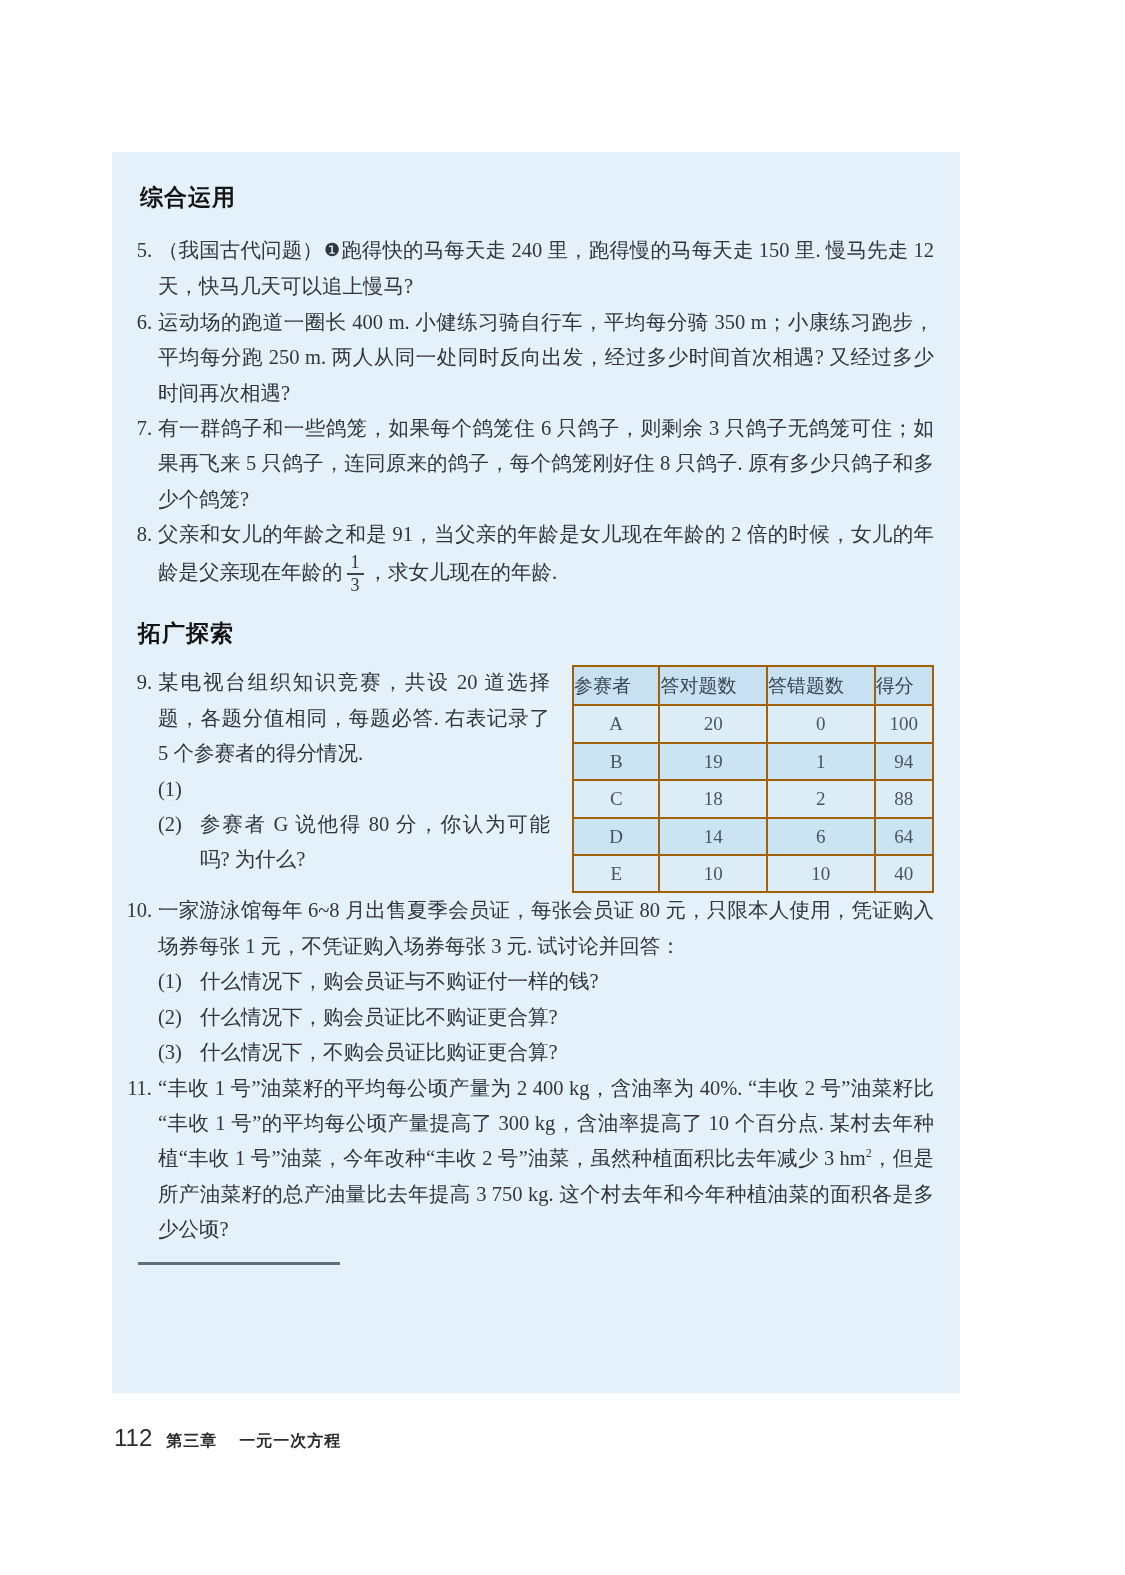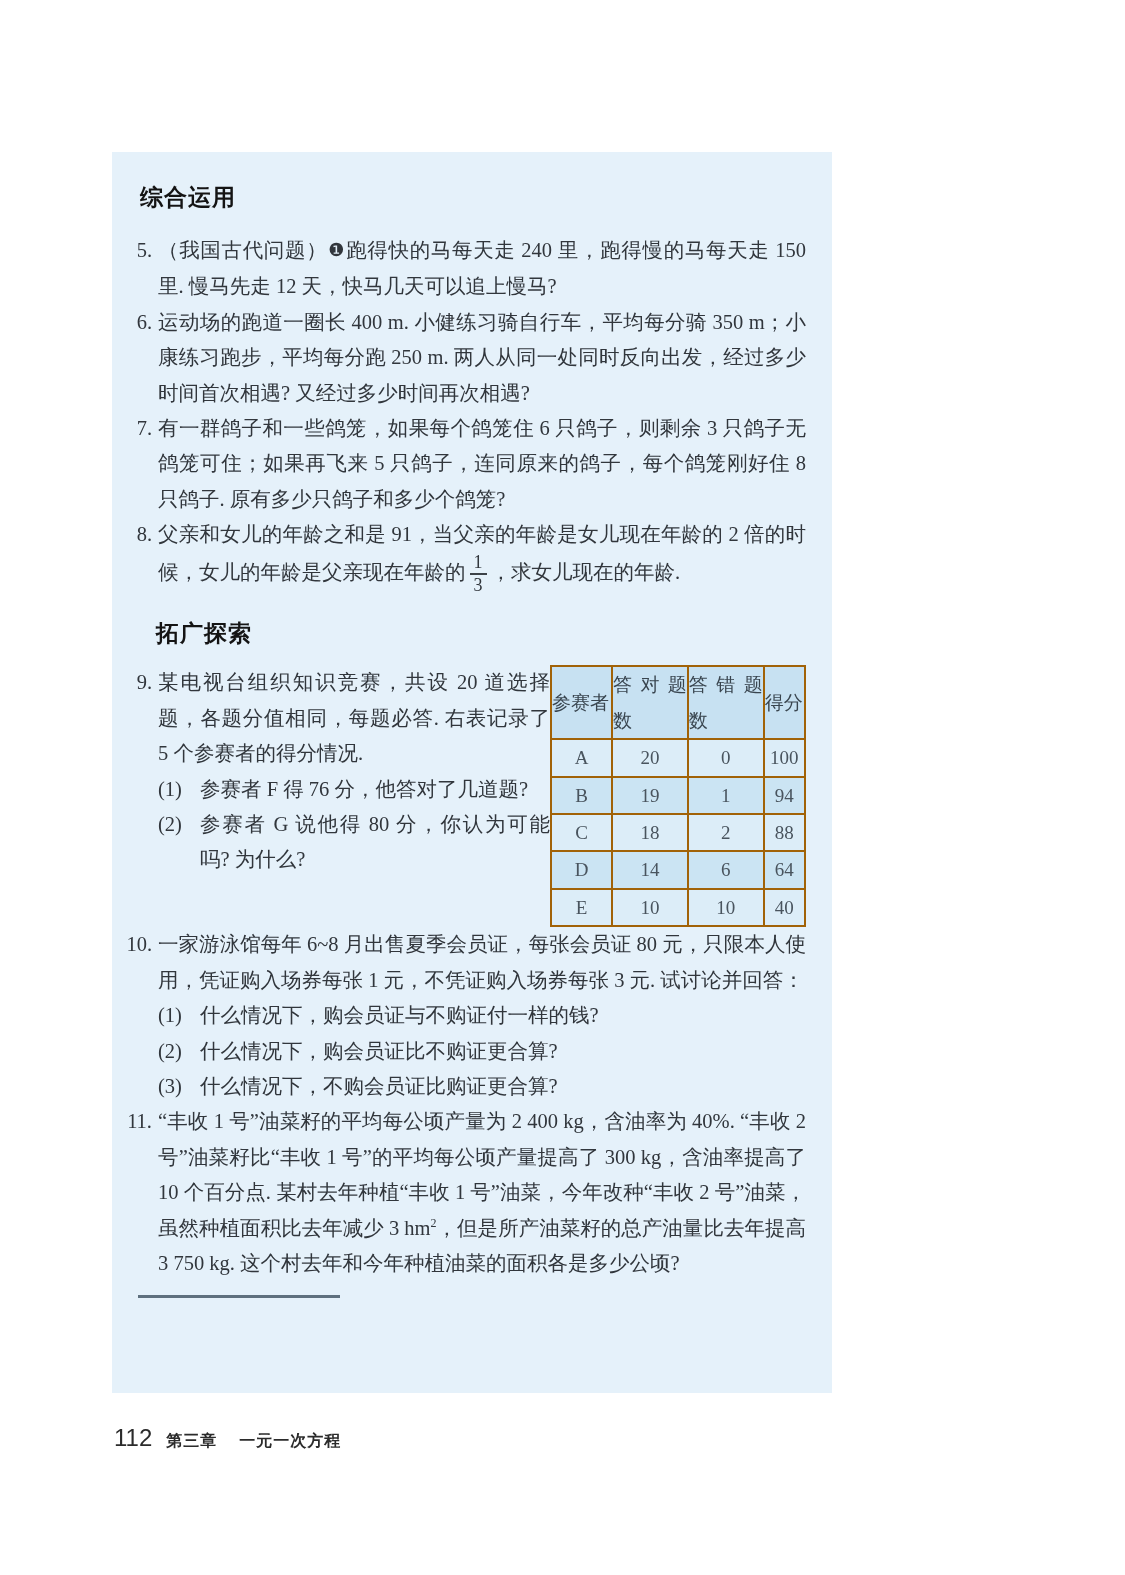--- a/index.html
+++ b/index.html
@@ -1,28 +1,28 @@
 <!DOCTYPE html>
 <html lang="zh"><head>
 <meta charset="utf-8">
 <style>
   * { margin:0; padding:0; box-sizing:border-box; }
   html,body { width:1125px; height:1575px; background:#ffffff; }
   body { position:relative; font-family:"Liberation Serif", serif; color:#31363c; }
 
   .content {
-    position:absolute; left:112px; top:152px; width:720px; height:1241px;
+    position:absolute; left:112px; top:152px; width:848px; height:1241px;
     background:#e5f1fa; padding:24px 26px 0 10px; overflow:hidden;
   }
 
   h2.section {
     font-family:"Liberation Sans", sans-serif; font-weight:bold;
     font-size:23px; color:#141414; margin:6px 0 20px 18px; letter-spacing:1px;
   }
-  h2.section.second { margin:24px 0 16px 34px; }
+  h2.section.second { margin:24px 0 16px 16px; }
 
   .problem { display:flex; font-size:20.5px; line-height:35.4px; text-align:justify; }
   .problem .num { flex:none; width:30px; text-align:right; margin-right:6px; color:#31363c; }
   .problem .pbody { flex:1; min-width:0; }
 
   .sub { display:flex; }
   .sub .marker { flex:none; width:42px; }
   .sub .stext { flex:1; min-width:0; text-align:justify; }
 
   .fn-marker { font-size:18px; position:relative; top:-1px; padding:0 1px; }
@@ -87,21 +87,20 @@
     <h2 class="section second">拓广探索</h2>
 
     <div class="problem">
       <span class="num">9.</span>
       <div class="pbody">
         <div class="p9-row">
           <div class="p9-left">
             <div>某电视台组织知识竞赛，共设 20 道选择题，各题分值相同，每题必答. 右表记录了 5 个参赛者的得分情况.</div>
             <div class="sub">
               <span class="marker">(1)</span>
-              <span class="stext">参赛者 F 得 76 分，他答对了几道题?</span>
             </div>
             <div class="sub">
               <span class="marker">(2)</span>
               <span class="stext">参赛者 G 说他得 80 分，你认为可能吗? 为什么?</span>
             </div>
           </div>
           <table class="score-table">
             <colgroup>
                 <col class="col-1">
                 <col class="col-2">

